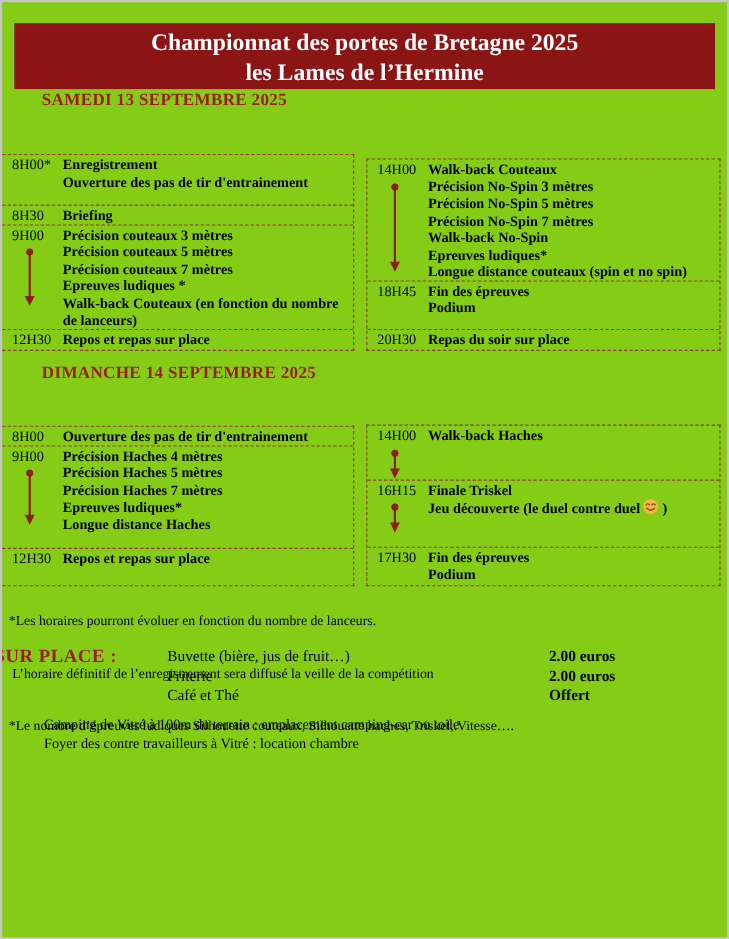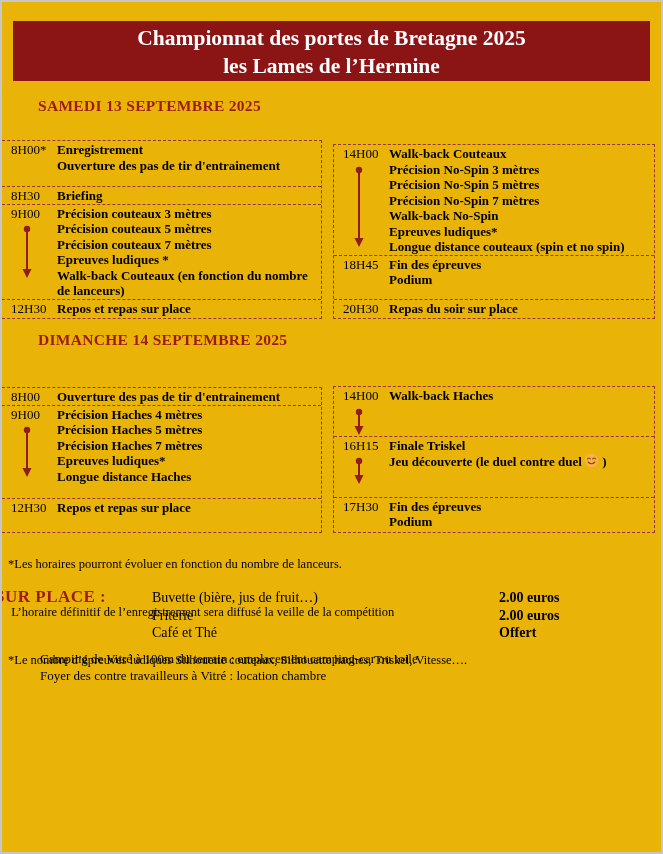--- a/index.html
+++ b/index.html
@@ -1,39 +1,39 @@
 <!DOCTYPE html>
 <html style="--banner-bg: #8B1414; --heading: #9E1B1B; --dash: #963634; --arrow: #8F1D1D; --text: #000000; --page-border: #C6C6C6;"><head>
 <meta charset="utf-8">
 <style>
   html,body{margin:0;padding:0;background:#fff;}
   .page{
     position:relative;
     width:663px;height:854px;
     box-sizing:border-box;
     border:2px solid var(--page-border,#C6C6C6);
-    background:#eab308;
+    background:#84cc16;
     overflow:hidden;
     font-family:"Liberation Serif","DejaVu Serif",serif;
     color:var(--text,#000);
   }
   
   .banner{
     position:absolute;top:19px;left:11px;width:637px;height:60px;
     background:var(--banner-bg,#8B1414);
     color:#fff;text-align:center;
     font-weight:bold;font-size:21.5px;line-height:28px;
     padding-top:3px;box-sizing:border-box;
   }
   .day-heading{
     position:absolute;left:36px;margin:0;
     color:var(--heading,#9E1B1B);
     font-size:15.5px;font-weight:bold;letter-spacing:.3px;
   }
-  .day-heading.sat{top:95px;}
+  .day-heading.sat{top:80px;}
   .day-heading.sun{top:329px;}
   
   .tables{position:absolute;left:0;display:flex;gap:11px;align-items:flex-end;}
   .tables.sat{top:138px;}
   .tables.sun{top:384px;}
   .sched-table{
     box-sizing:border-box;
     border:1px dashed var(--dash,#963634);
     font-size:13px;line-height:15.5px;
   }

